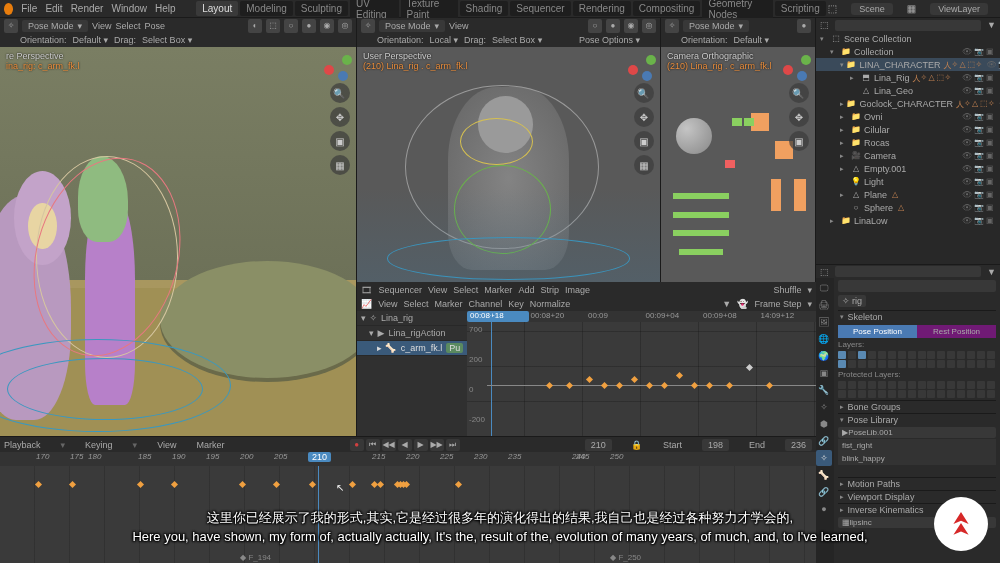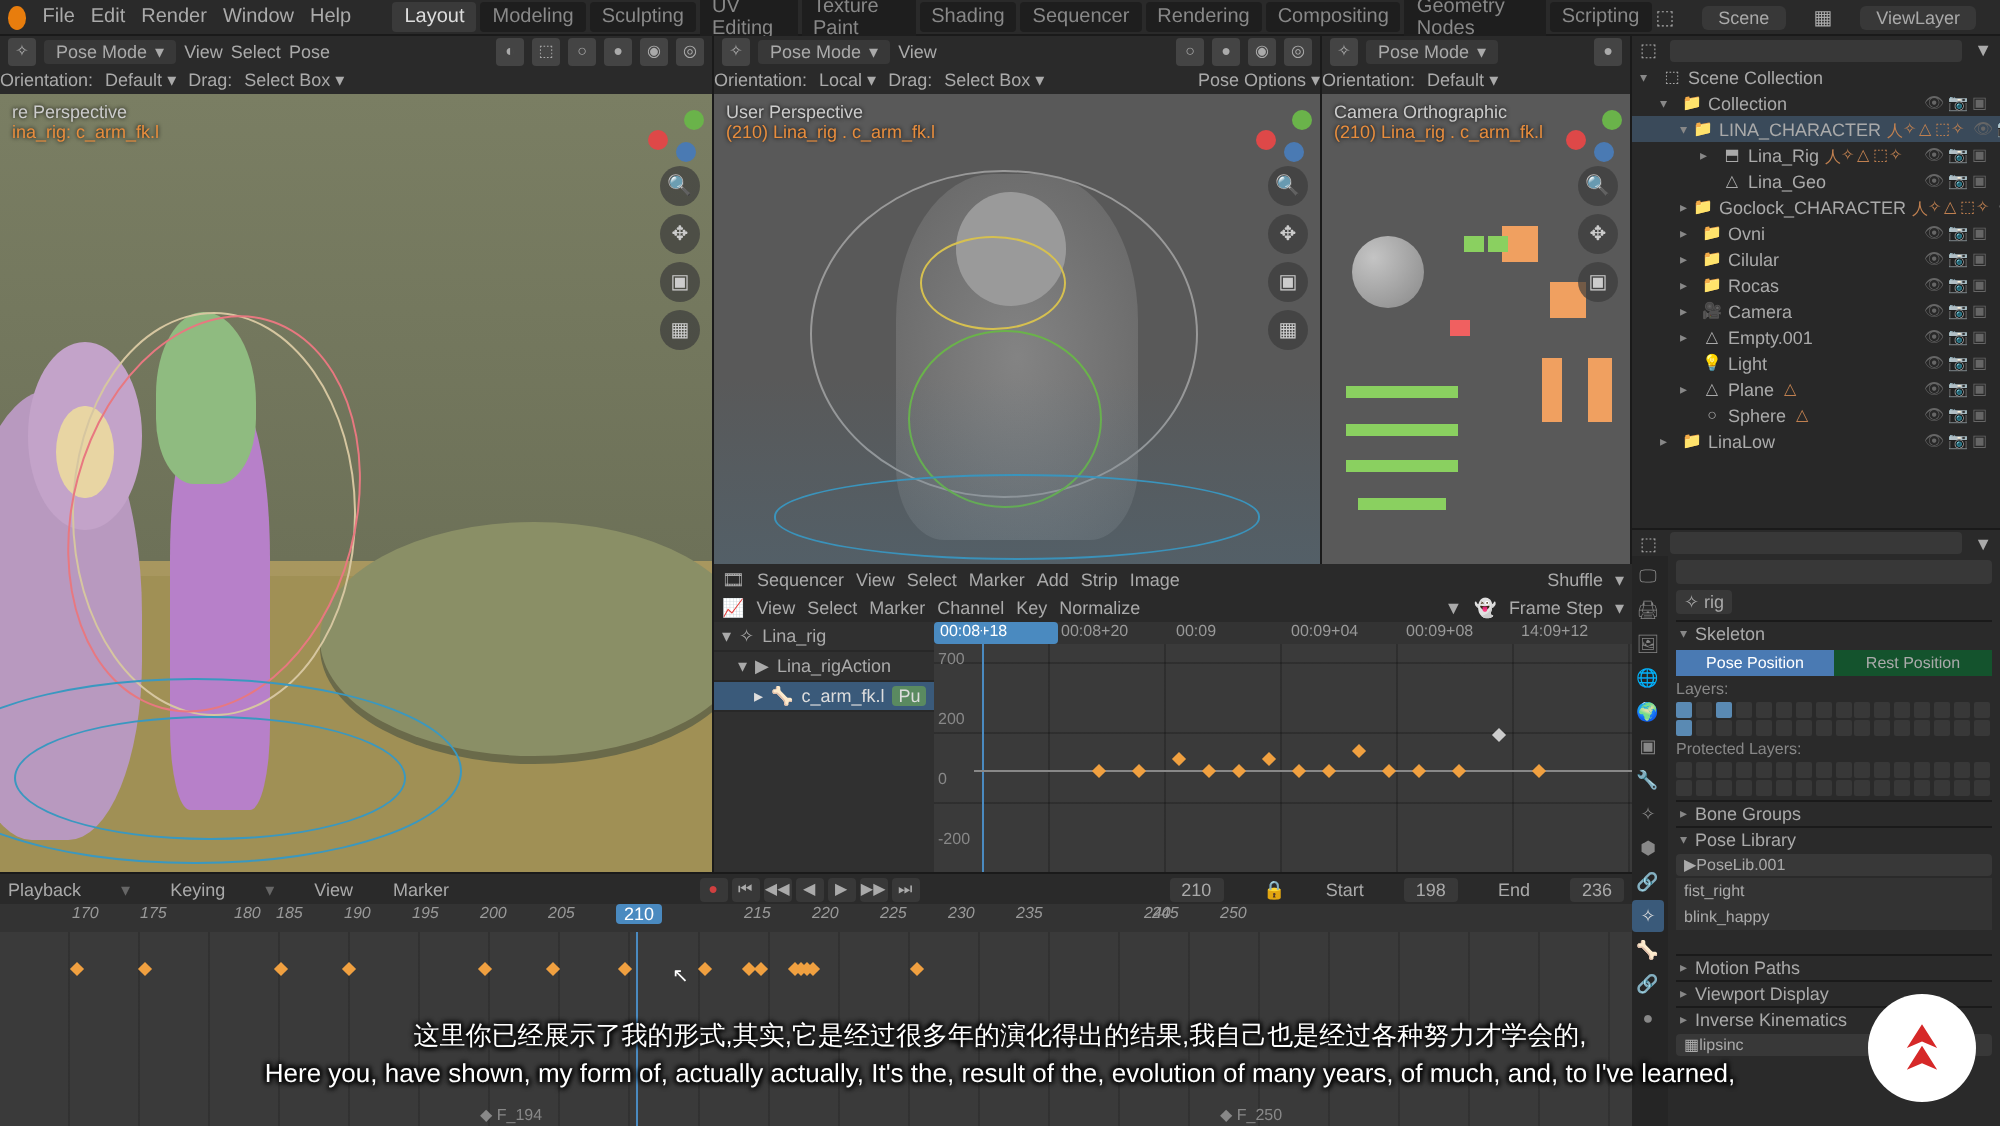--- a/index.html
+++ b/index.html
@@ -18,21 +18,21 @@
 .body-split { display: flex; height: 545px; }
 .left-panels { width: 816px; display: flex; flex-direction: column; }
 .right-sidebar { width: 184px; background: #2a2a2a; display: flex; flex-direction: column; }
 
 
 .viewports-row { height: 418px; display: flex; }
 .viewport { position: relative; background: #393939; border-right: 1px solid #1a1a1a; display: flex; flex-direction: column; }
 .viewport-header { height: 15px; background: #2a2a2a; display: flex; align-items: center; padding: 0 4px; gap: 4px; font-size: 9px; }
 .viewport-header .dropdown { background: #383838; padding: 1px 6px; border-radius: 2px; font-size: 9px; display: flex; align-items: center; gap: 4px; }
 .viewport-header .icon-btn { width: 14px; height: 14px; background: #444; border-radius: 2px; display: flex; align-items: center; justify-content: center; font-size: 8px; }
-.viewport-subheader { height: 14px; background: #2a2a2a; display: flex; align-items: center; padding: 0 0; gap: 6px; font-size: 9px; }
+.viewport-subheader { height: 14px; background: #2a2a2a; display: flex; align-items: center; padding: 0 20px; gap: 6px; font-size: 9px; }
 .viewport-canvas { flex: 1; position: relative; overflow: hidden; }
 .viewport-label { position: absolute; top: 4px; left: 6px; font-size: 9px; color: #ccc; text-shadow: 0 0 2px #000; }
 .viewport-label .sub { color: #e88d3d; font-size: 9px; }
 
 
 .gizmo-cluster { position: absolute; top: 6px; right: 6px; display: flex; flex-direction: column; gap: 4px; align-items: flex-end; }
 .orbit-gizmo { width: 26px; height: 26px; position: relative; }
 .orbit-gizmo .axis-x { position: absolute; width: 10px; height: 10px; border-radius: 50%; background: #de4848; top: 12px; left: 0; }
 .orbit-gizmo .axis-y { position: absolute; width: 10px; height: 10px; border-radius: 50%; background: #6ab34a; top: 2px; left: 18px; }
 .orbit-gizmo .axis-z { position: absolute; width: 10px; height: 10px; border-radius: 50%; background: #4a7ab3; top: 18px; left: 14px; }
@@ -129,21 +129,21 @@
 .properties { flex: 1; background: #2a2a2a; display: flex; }
 .prop-tabs { width: 18px; background: #252525; display: flex; flex-direction: column; gap: 1px; padding-top: 2px; }
 .prop-tabs span { width: 16px; height: 16px; display: flex; align-items: center; justify-content: center; font-size: 9px; color: #888; border-radius: 2px; }
 .prop-tabs span.active { background: #3a5a7a; color: #ddd; }
 .prop-body { flex: 1; padding: 2px 4px; font-size: 9px; overflow: hidden; }
 .prop-search { width: 100%; height: 12px; background: #383838; border-radius: 2px; margin-bottom: 3px; }
 .prop-pill { background: #383838; padding: 1px 4px; border-radius: 2px; display: inline-block; font-size: 9px; margin-bottom: 3px; }
 .prop-panel-header { height: 13px; display: flex; align-items: center; font-size: 9px; gap: 4px; padding: 0 2px; border-top: 1px solid #1a1a1a; }
 .prop-panel-header .tri { font-size: 7px; color: #888; }
 .prop-toggle { display: flex; height: 13px; margin: 2px 0; }
-.prop-toggle span { flex: 1; background: #14532d; font-size: 8px; display: flex; align-items: center; justify-content: center; }
+.prop-toggle span { flex: 1; background: #701a75; font-size: 8px; display: flex; align-items: center; justify-content: center; }
 .prop-toggle span.active { background: #4a7ab3; color: #fff; }
 .layer-grid { display: grid; grid-template-columns: repeat(16, 1fr); gap: 1px; margin: 2px 0; }
 .layer-grid span { width: 8px; height: 8px; background: #383838; border-radius: 1px; }
 .layer-grid span.on { background: #5a8ab3; }
 .prop-item { display: flex; height: 13px; align-items: center; font-size: 8px; gap: 4px; }
 .prop-item .field { flex: 1; background: #383838; height: 11px; border-radius: 2px; display: flex; align-items: center; padding: 0 4px; }
 
 
 .subtitles { position: absolute; bottom: 18px; left: 0; right: 0; text-align: center; pointer-events: none; }
 .subtitles .line { display: inline-block; color: #fff; font-size: 13px; font-weight: 500; text-shadow: 1px 1px 2px #000, -1px -1px 2px #000, 1px -1px 2px #000, -1px 1px 2px #000; padding: 1px 4px; }
@@ -432,21 +432,21 @@
         <span class="numbox">210</span>
         <span>🔒</span>
         <span>Start</span>
         <span class="numbox">198</span>
         <span>End</span>
         <span class="numbox">236</span>
       </div>
       <div class="timeline-ruler">
         <span class="tick" style="left:36px">170</span>
         <span class="tick" style="left:70px">175</span>
-        <span class="tick" style="left:117px">180</span>
+        <span class="tick" style="left:88px">180</span>
         <span class="tick" style="left:138px">185</span>
         <span class="tick" style="left:172px">190</span>
         <span class="tick" style="left:206px">195</span>
         <span class="tick" style="left:240px">200</span>
         <span class="tick" style="left:274px">205</span>
         <span class="playhead" style="left:308px">210</span>
         <span class="tick" style="left:372px">215</span>
         <span class="tick" style="left:406px">220</span>
         <span class="tick" style="left:440px">225</span>
         <span class="tick" style="left:474px">230</span>

